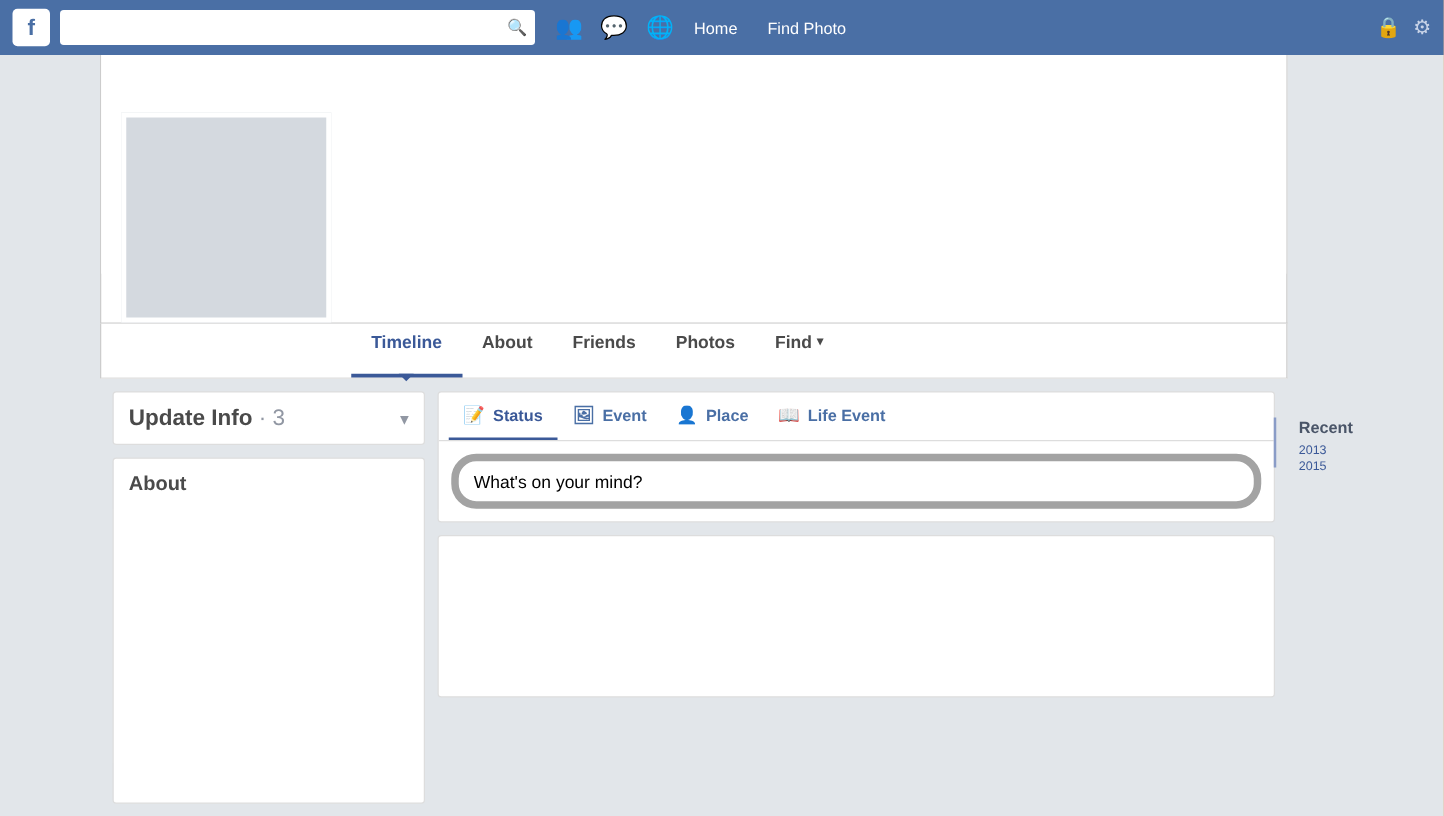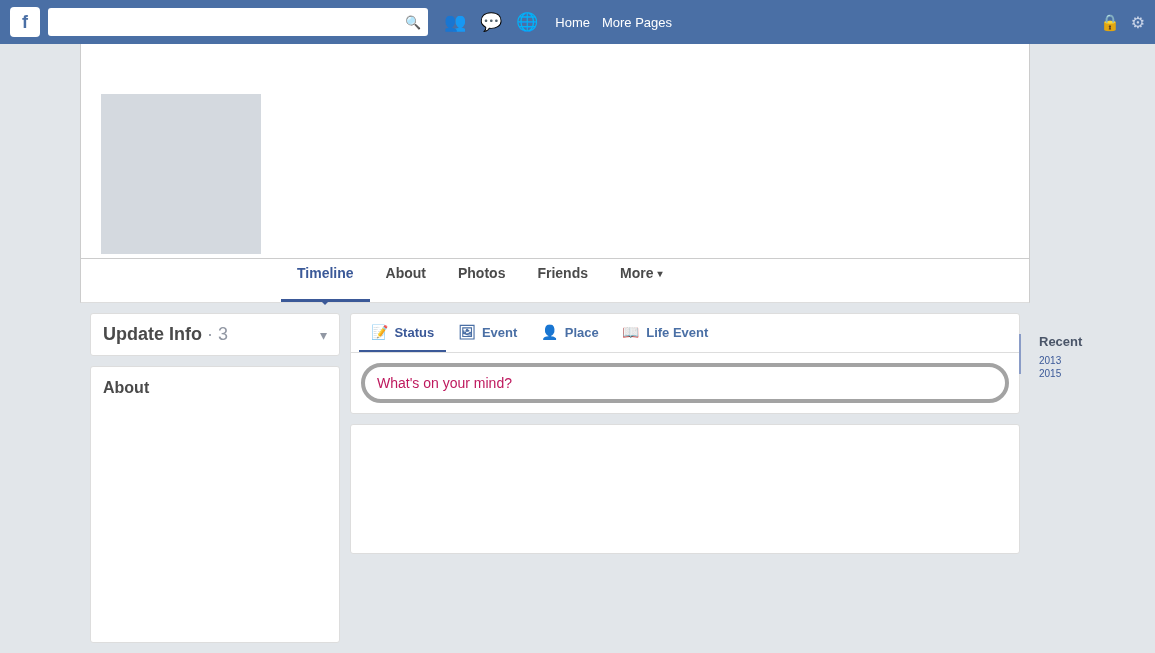--- a/index.html
+++ b/index.html
@@ -76,21 +76,21 @@
       margin-left: 8px;
     }
     .nav-icon {
       color: #c9d4e8;
       font-size: 18px;
       cursor: pointer;
     }
     .nav-links {
       display: flex;
       align-items: center;
-      gap: 12px;
+      gap: 24px;
       margin-left: 8px;
     }
     .nav-link {
       color: #fff;
       font-size: 13px;
       text-decoration: none;
       cursor: pointer;
     }
     .nav-right-icons {
       display: flex;
@@ -292,24 +292,24 @@
     }
     .post-tab-icon {
       font-size: 14px;
     }
     .post-input-area {
       padding: 10px;
     }
     .post-input {
       width: 100%;
       padding: 8px 12px;
-      border: 4px solid #a3a3a3;
+      border: 6px solid #a3a3a3;
       border-radius: 20px;
       font-size: 14px;
-      color: #be185d;
+      color: #000000;
       cursor: text;
       background: #fff;
     }
 
     
     .post-box-empty {
       background: #fff;
       border: 1px solid #ddd;
       border-radius: 3px;
       height: 130px;
@@ -365,21 +365,21 @@
       <span>🔍</span>
     </button>
   </div>
   <div class="nav-icons">
     <span class="nav-icon">👥</span>
     <span class="nav-icon">💬</span>
     <span class="nav-icon">🌐</span>
   </div>
   <div class="nav-links">
     <a class="nav-link">Home</a>
-    <a class="nav-link">More Pages</a>
+    <a class="nav-link">Find Photo</a>
   </div>
   <div class="nav-right-icons">
     <span class="nav-right-icon">🔒</span>
     <span class="nav-right-icon">⚙</span>
   </div>
 </div>
 
 <div class="main-container">
   <div class="left-sidebar"></div>
 
@@ -388,24 +388,24 @@
     <div class="cover-photo">
       <div class="cover-photo-inner"></div>
       <div class="profile-pic-wrapper">
         <div class="profile-pic"></div>
       </div>
     </div>
 
     <div class="profile-tabs">
       <div class="tab-item active">Timeline</div>
       <div class="tab-item">About</div>
+      <div class="tab-item">Friends</div>
       <div class="tab-item">Photos</div>
-      <div class="tab-item">Friends</div>
       <div class="tab-item tab-more">
-        <span>More</span>
+        <span>Find</span>
         <span class="chevron-down">▾</span>
       </div>
     </div>
 
     <div class="profile-body">
 
       <div class="left-column">
         <div class="update-info-box">
           <div class="update-info-header">
             <span class="update-info-title">

